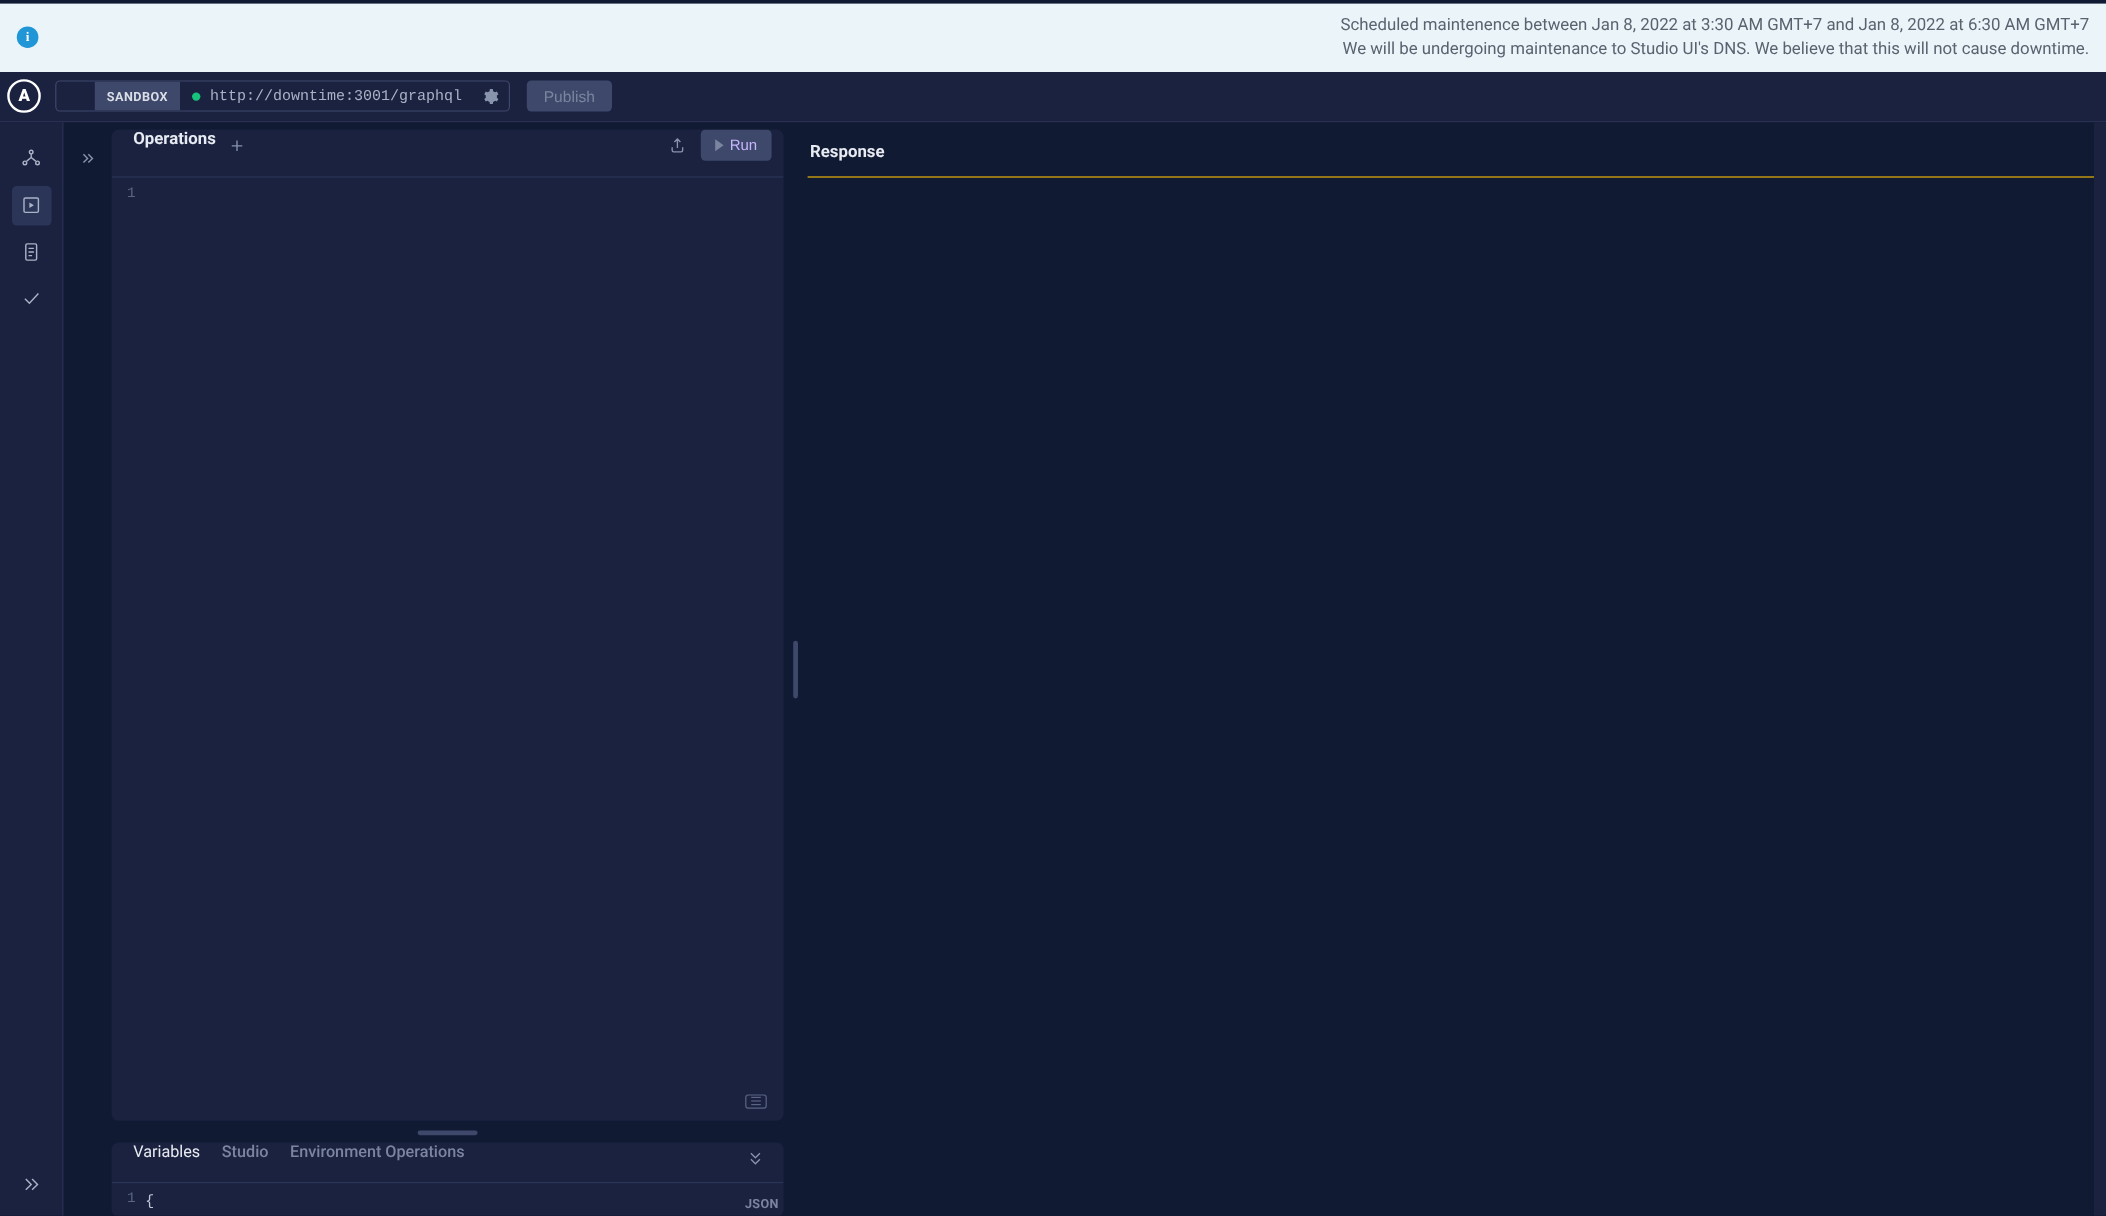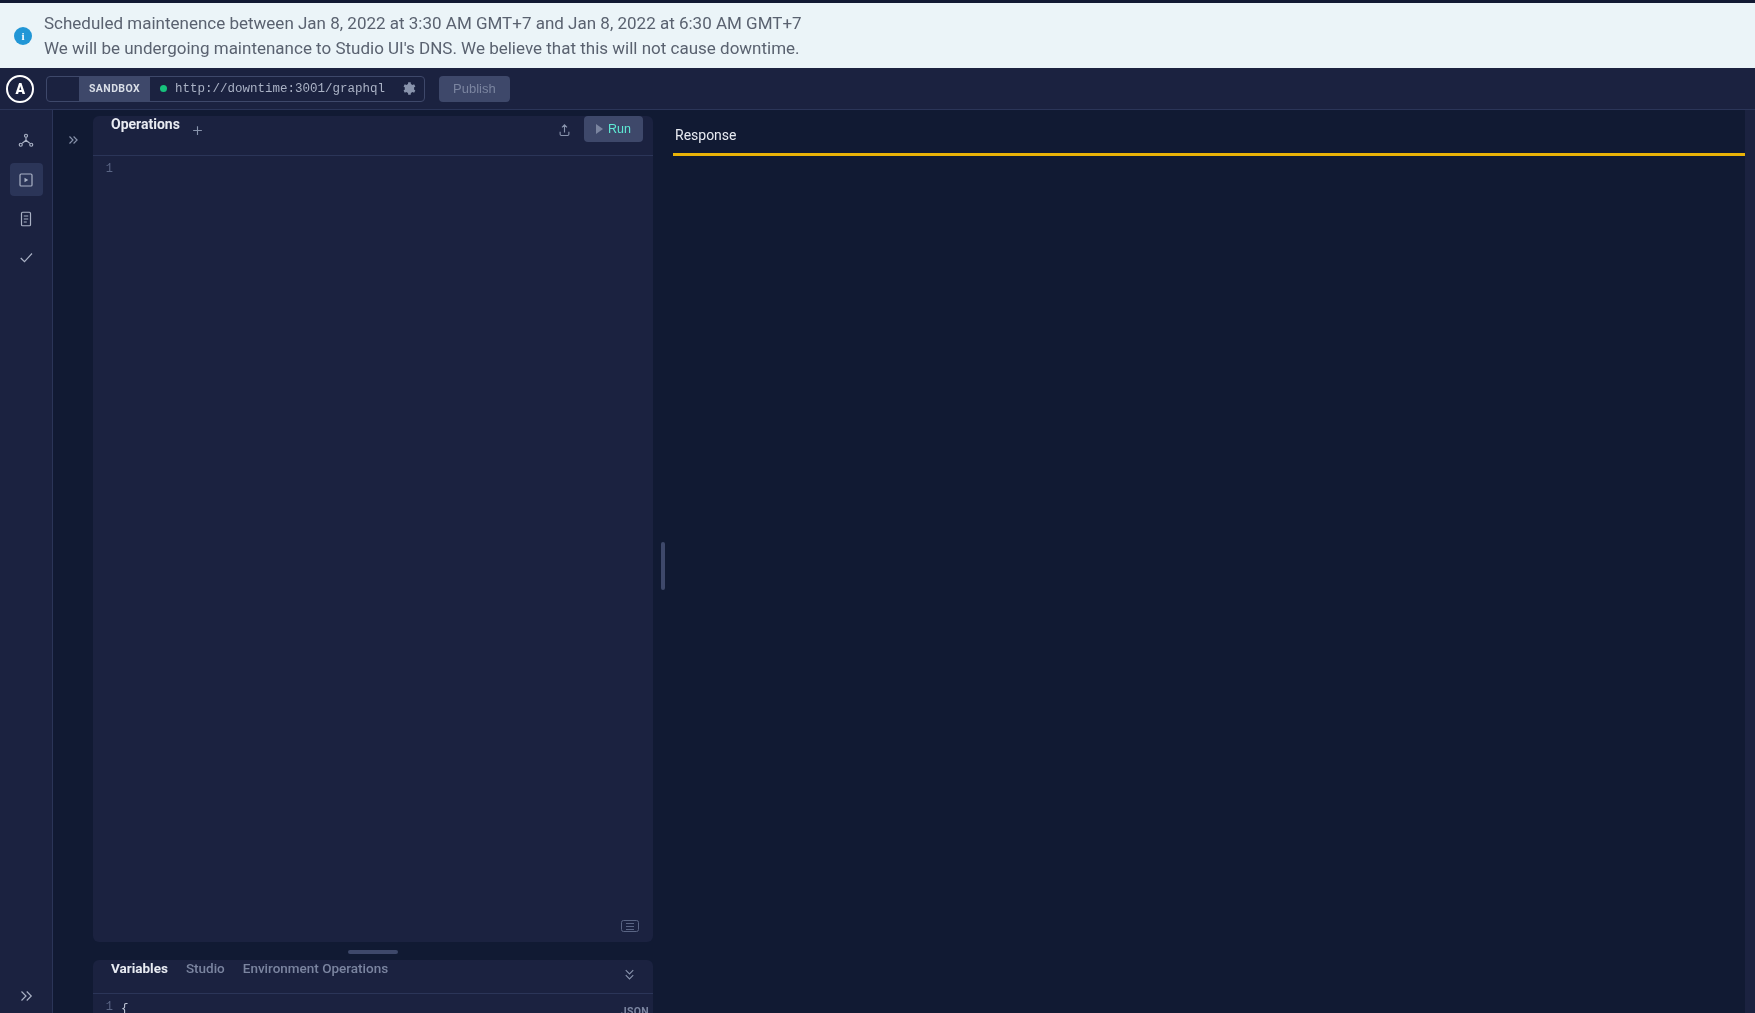--- a/index.html
+++ b/index.html
@@ -29,22 +29,22 @@
     display: flex;
     align-items: center;
     justify-content: center;
     font-size: 11px;
     font-weight: bold;
     font-family: Georgia, serif;
     margin-right: 12px;
   }
   .banner-text {
     flex: 1;
-    text-align: left;
-    font-size: 17px;
+    text-align: right;
+    font-size: 14px;
     line-height: 1.45;
   }
   
   .header {
     display: flex;
     align-items: center;
     background: #1b2240;
     border-bottom: 1px solid #2b3558;
     padding: 5px 10px 5px 6px;
     height: 42px;
@@ -205,21 +205,21 @@
   }
   .icon-btn svg { width: 15px; height: 15px; stroke: currentColor; fill: none; stroke-width: 1.8; }
   .run-btn {
     display: flex;
     align-items: center;
     gap: 5px;
     height: 26px;
     padding: 0 12px;
     border-radius: 4px;
     background: #3e486a;
-    color: #5eead4;
+    color: #c4b5fd;
     font-size: 12.5px;
     border: none;
     margin-left: 6px;
     cursor: default;
   }
   .run-btn .play { width: 0; height: 0; border-left: 7px solid #7b85a0; border-top: 5px solid transparent; border-bottom: 5px solid transparent; }
   .editor-body {
     flex: 1;
     display: flex;
     position: relative;
@@ -270,21 +270,21 @@
   
   .panel.vars { height: 62px; }
   .vars .panel-header { border-bottom: 1px solid #2b3558; height: 34px; }
   .tab {
     font-size: 13.5px;
     font-weight: 500;
     color: #7b85a0;
     margin-right: 18px;
     cursor: pointer;
   }
-  .tab.active { font-weight: 700; color: #e8ebf2; }
+  .tab.active { font-weight: 400; color: #e8ebf2; }
   .json-pill {
     position: absolute;
     right: 4px;
     bottom: 4px;
     font-size: 10.5px;
     font-weight: 700;
     letter-spacing: 0.3px;
     color: #7b85a0;
   }
   .var-cursor {
@@ -311,23 +311,23 @@
     flex: 1;
     display: flex;
     flex-direction: column;
     padding-top: 6px;
   }
   .response-header {
     height: 40px;
     display: flex;
     align-items: center;
     padding-left: 2px;
-    border-bottom: 3px solid #eab308;
+    border-bottom: 1px solid #eab308;
     font-size: 14px;
-    font-weight: 400;
+    font-weight: 700;
     color: #e8ebf2;
   }
   .response-body {
     flex: 1;
   }
   .right-strip {
     width: 10px;
     background: #1b2240;
   }
 </style>

